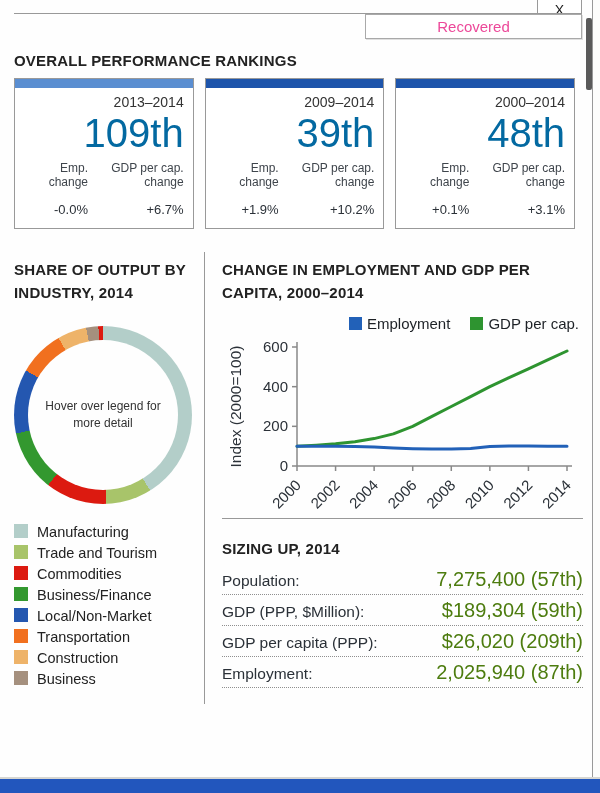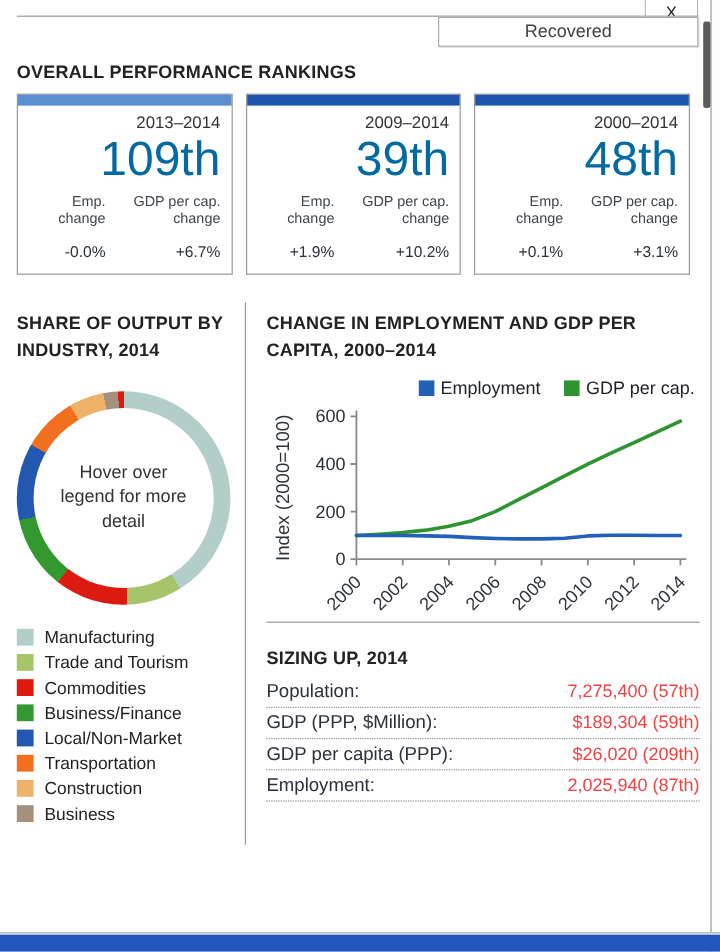--- a/index.html
+++ b/index.html
@@ -20,21 +20,21 @@
   .scroll-thumb { position:absolute; top:18px; right:0px; width:6px; height:72px;
     background:#5a5a5a; border-radius:2px; }
   
   .header { padding:13px 0 0 14px; }
   .title { font-size:30px; font-weight:400; color:#1d2126; line-height:1.1; }
   .subtitle { font-size:15px; color:#3c424a; margin-top:6px; letter-spacing:.3px; }
   .status-row { position:relative; margin:13px 10px 0 14px; height:27px;
     border-top:1px solid #999; }
   .recovered-btn { position:absolute; top:0; right:0; width:217px; height:25px;
     border:1px solid #a9a9a9; background:#fff; box-shadow:1px 1px 0 #e0e0e0;
-    text-align:center; line-height:23px; font-size:15px; color:#404040; cursor:pointer; }
+    text-align:center; line-height:23px; font-size:15px; color:#ec4899; cursor:pointer; }
   
   .section-heading { font-size:15px; font-weight:bold; color:#222; letter-spacing:.2px; }
   .rankings-heading { margin:12px 14px 0 14px; }
   .cards { display:flex; gap:11px; margin:9px 17px 0 14px;text-align:right; }
   .card { flex:1; border:1px solid #999; background:#fff; }
   .card-bar { height:9px; }
   .card-body { padding:6px 9px 11px 9px; }
   .card-period { font-size:14px; color:#333; }
   .card-rank { font-size:40px; color:#0369a1; line-height:1.05; margin:2px 0 7px -1px; }
   .card-cols { display:flex; }
@@ -45,39 +45,39 @@
   
   .columns { display:flex; align-items:stretch; margin-top:23px; }
   .col-left { width:205px; flex:none; padding:0 0 12px 14px; border-right:1px solid #999; }
   .col-right { width:388px; flex:none; padding:0 10px 0 17px; }
   .industry-heading { margin-top:6px; width:175px; line-height:1.55; }
   .chart-heading { margin-top:6px; width:340px; line-height:1.55; }
   
   .donut { width:178px; height:178px; border-radius:50%; margin-top:21px; position:relative; }
   .donut-hole { position:absolute; inset:14px; border-radius:50%; background:#fefefe;
     display:flex; align-items:center; justify-content:center; text-align:center;
-    font-size:15px; color:#333; padding:14px; line-height:1.35; }
+    font-size:12px; color:#333; padding:14px; line-height:1.35; }
   
   .ind-legend { margin-top:20px; }
   .legend-item { display:flex; align-items:flex-start; height:21px; cursor:pointer; }
   .legend-swatch { width:14px; height:14px; flex:none; margin-right:9px; }
   .legend-label { font-size:14.5px; color:#222; }
   
   .lc-legend-row { display:flex; justify-content:flex-end; gap:20px; margin:10px 4px 0 0; }
   .lc-legend-item { display:flex; align-items:center; }
   .lc-legend-swatch { width:13px; height:13px; flex:none; margin-right:5px; }
   .lc-legend-label { font-size:15px; color:#1d2126; }
   #line-chart { display:block; margin-top:2px; }
   .right-rule { border:none; border-top:1px solid #999; margin:9px 0 0 0; width:100%; }
   .sizing-heading { margin-top:21px; }
   .sizing-table { margin-top:7px; }
   .sizing-row { display:flex; justify-content:space-between; align-items:baseline;
     border-bottom:1px dotted #8f8f8f; padding:4px 0 3px 0; }
   .sizing-label { font-size:15.5px; color:#2b3138; }
-  .sizing-value { font-size:15px; color:#ef4444; text-align:right; }
+  .sizing-value { font-size:20px; color:#4d7c0f; text-align:right; }
   
   .bottom-bar { position:absolute; left:0; bottom:0; width:600px; height:16px;
     background:#2256bd; border-top:2px solid #d6d6d2; }
 </style>
 </head>
 <body>
 
 <div class="panel">
 
   <div class="close-btn">X</div>

